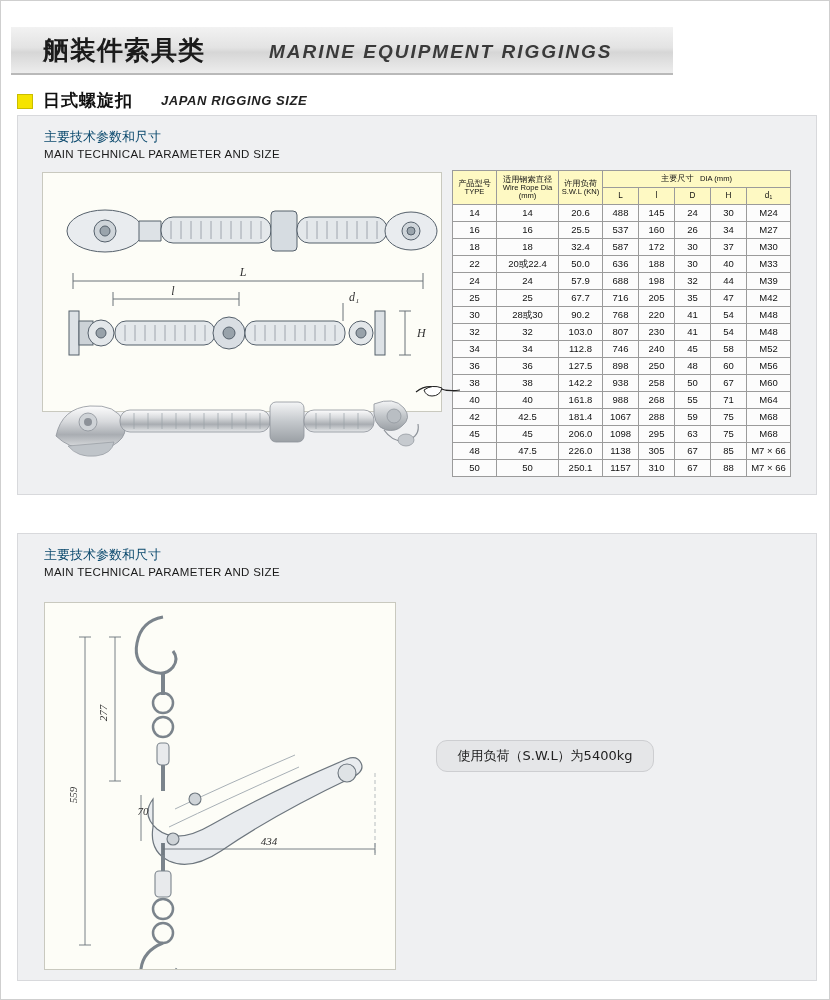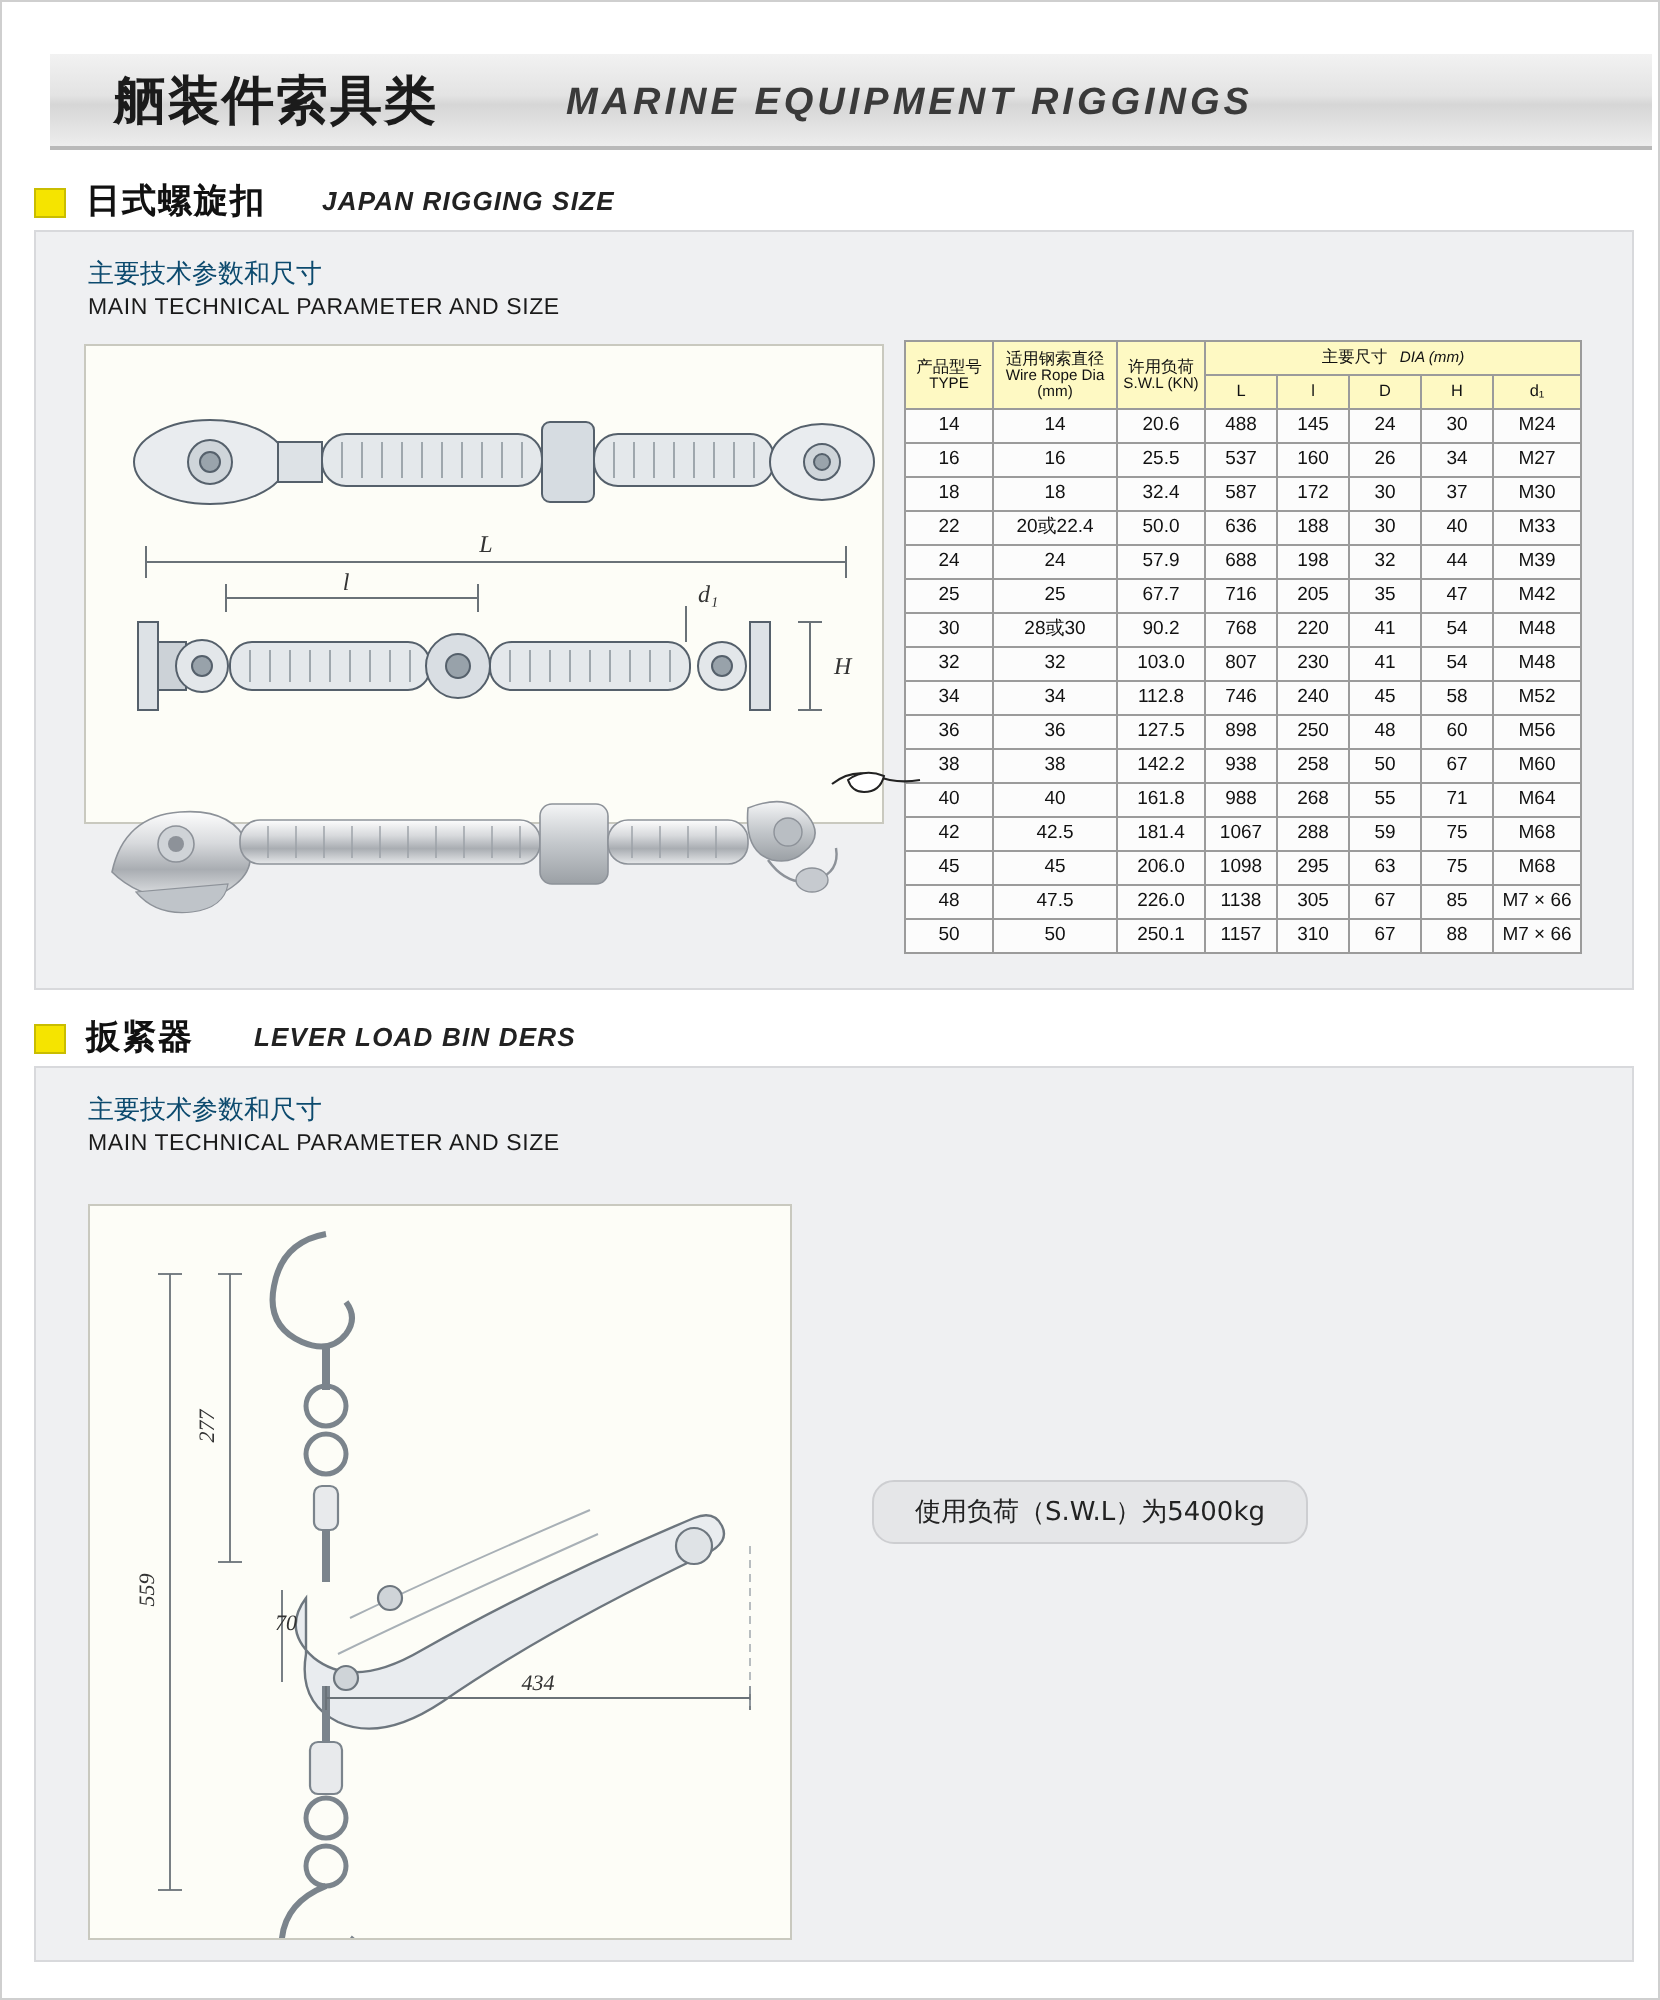--- a/index.html
+++ b/index.html
@@ -18,22 +18,22 @@
     left: 0; top: 0;
     width: 830px;
     height: 1000px;
     background: #ffffff;
     border: 1px solid #cfcfcf;
   }
 
   
   .header {
     position: absolute;
-    left: 24px; top: 26px;
-    width: 801px;
+    left: 10px; top: 26px;
+    width: 662px;
     height: 48px;
     background: linear-gradient(to bottom, #f2f2f2 0%, #e3e3e3 45%, #d6d6d6 55%, #ededed 100%);
     border-bottom: 2px solid #b9b9b9;
     padding-left: 17px;
   }
   .header-cn {
     position: absolute;
     left: 32px; top: 6px;
     font-family: "DejaVu Sans", sans-serif;
     font-size: 26px;
@@ -338,21 +338,21 @@
           <th class="col-wire" rowspan="2">
             <span class="cn">适用钢索直径</span>
             <span class="en">Wire Rope Dia (mm)</span>
           </th>
           <th class="col-swl" rowspan="2">
             <span class="cn">许用负荷</span>
             <span class="en">S.W.L (KN)</span>
           </th>
           <th colspan="5">
             <span class="cn" style="display:inline;">主要尺寸</span>
-            <span class="en" style="display:inline; margin-left:4px;font-style:italic;">DIA (mm)</span>
+            <span class="en" style="display:inline; margin-left:4px;">DIA (mm)</span>
           </th>
         </tr>
         <tr>
           <th class="col-dim">L</th>
           <th class="col-dim">l</th>
           <th class="col-dim">D</th>
           <th class="col-dim">H</th>
           <th class="col-dia">d₁</th>
         </tr>
       </thead>
@@ -519,25 +519,20 @@
         </tr>
       </tbody>
     </table>
 
     <svg style="position:absolute; left:396px; top:262px;" width="48" height="26" viewBox="0 0 48 26">
       <path d="M2 14 q10 -8 22 -4 q10 4 22 2" fill="none" stroke="#222" stroke-width="1.1"></path>
       <path d="M10 12 q8 -6 18 -2 q-2 8 -10 8 q-6 0 -8 -6 z" fill="#ffffff" stroke="#222" stroke-width="1"></path>
     </svg>
   </div>
 
-  <div class="sect-head" style="left:16px; top:508px; width:400px;">
-    <div class="sect-marker"></div>
-    <div class="sect-cn">扳紧器</div>
-    <div class="sect-en" style="left:110px;">LEVER LOAD BIN DERS</div>
-  </div>
 
   <div class="sect-body" style="left:16px; top:532px; width:800px; height:448px;">
 
     <div class="param-cn" style="left:26px; top:12px;">主要技术参数和尺寸</div>
     <div class="param-en" style="left:26px; top:32px;">MAIN TECHNICAL PARAMETER AND SIZE</div>
 
     <div class="draw-panel" style="left:26px; top:68px; width:352px; height:368px;">
       <svg width="350" height="366" viewBox="0 0 350 366">
         <g fill="none" stroke="#55606b" stroke-width="1.1">
 

